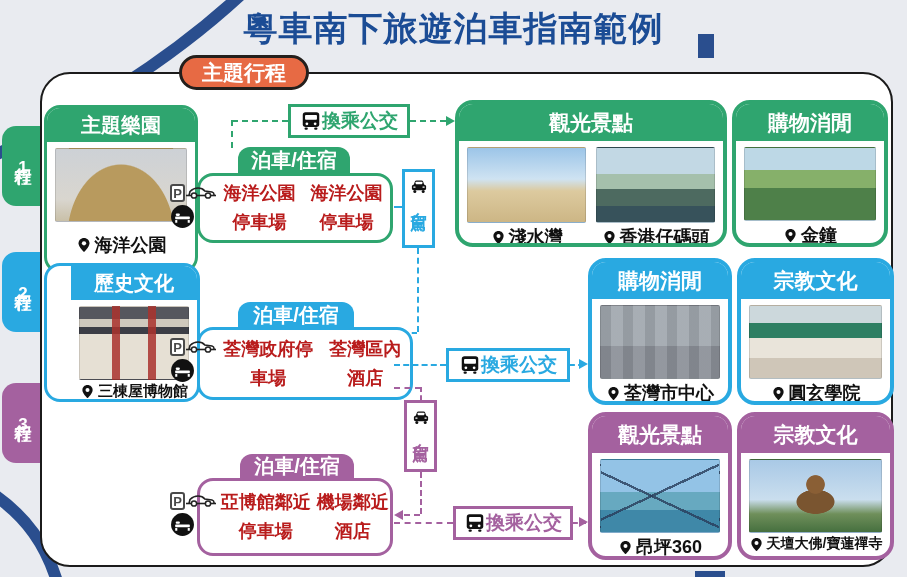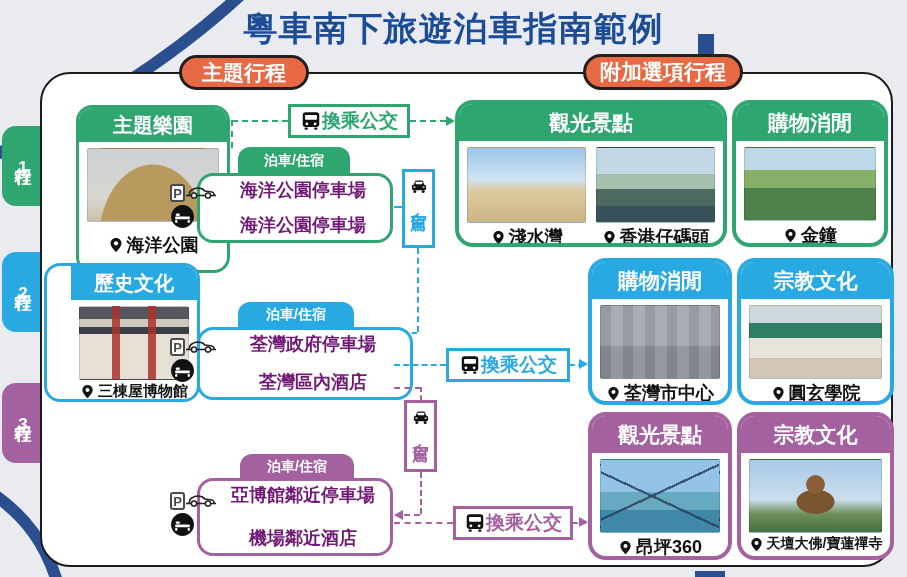--- a/index.html
+++ b/index.html
@@ -48,40 +48,40 @@
   .card-photo{flex:0 0 auto;margin:6px 8px 0 8px;height:72px;border-radius:2px;border:1px solid rgba(0,0,0,.12);}
   .card-label{flex:1;display:flex;align-items:center;justify-content:center;gap:3px;
               font-weight:700;font-size:18px;color:#111;padding:2px 2px 4px 2px;}
   .lbl-sm{font-size:15px;}
   .lbl-xs{font-size:14px;}
   .two-col{display:flex;flex-direction:row;gap:10px;padding:0 8px;flex:1;}
   .col{flex:1;display:flex;flex-direction:column;}
   .col .card-photo{margin:6px 0 0 0;height:74px;}
 
   
-  .tc1{left:44px;top:105px;width:154px;height:168px;margin-left:32px;}
+  .tc1{left:44px;top:105px;width:154px;height:168px;}
   .tc2{left:44px;top:263px;width:156px;height:139px;padding-left:24px;}
   .tc3{left:44px;top:417px;width:156px;height:140px;}
   
   .oc-big{left:455px;top:100px;width:272px;height:147px;}
   .oc-12{left:732px;top:100px;width:156px;height:147px;}
   .oc-21{left:588px;top:258px;width:144px;height:147px;}
   .oc-22{left:737px;top:258px;width:157px;height:147px;}
   .oc-31{left:588px;top:412px;width:144px;height:148px;}
   .oc-32{left:737px;top:412px;width:157px;height:148px;}
 
   
   .ptab{position:absolute;z-index:4;border-radius:12px 12px 0 0;color:#fff;font-weight:700;
-        font-size:14px;display:flex;align-items:center;justify-content:center;}
+        font-size:20px;display:flex;align-items:center;justify-content:center;}
   .ptab1{left:238px;top:147px;width:112px;height:27px;background:#2FA56F;}
   .ptab2{left:238px;top:302px;width:116px;height:26px;background:#29A9E1;}
   .ptab3{left:240px;top:454px;width:114px;height:25px;background:#A4619F;}
   .pbox{position:absolute;z-index:3;background:#fff;border:3px solid;border-radius:16px;box-sizing:border-box;
-        display:flex;flex-direction:column;align-items:center;justify-content:space-between;
-        font-weight:700;font-size:18px;color:#701a75;line-height:29px;text-align:center;padding-left:16px;}
+        display:flex;flex-direction:row;align-items:center;justify-content:space-between;
+        font-weight:700;font-size:18px;color:#b91c1c;line-height:29px;text-align:center;padding-left:16px;}
   .pbox1{left:197px;top:173px;width:196px;height:70px;border-color:#2FA56F;}
   .pbox2{left:197px;top:327px;width:216px;height:73px;border-color:#29A9E1;}
   .pbox3{left:197px;top:478px;width:196px;height:78px;border-color:#A4619F;}
   .picons{position:absolute;z-index:5;display:flex;flex-direction:column;gap:2px;}
   .pi1{left:170px;top:181px;}
   .pi2{left:170px;top:335px;}
   .pi3{left:170px;top:489px;}
   .picar{display:flex;align-items:flex-end;}
   .p-badge{width:15px;height:18px;border:2px solid #4a4a4a;border-radius:3px;background:#fff;
            color:#4a4a4a;font-weight:800;font-size:13px;display:flex;align-items:center;justify-content:center;box-sizing:border-box;}
@@ -170,23 +170,20 @@
     </div>
   <div class="side-tab tab3">
       <span class="vtext">行程3</span>
     </div>
 
   <div class="panel"></div>
 
   <div class="title">粵車南下旅遊泊車指南範例</div>
   <div class="pill pill-left">
       <span>主題行程</span>
-    </div>
-  <div class="pill pill-right">
-      <span>附加選項行程</span>
     </div>
 
   <div class="card theme-card c-green tc1">
     <div class="card-header h-green">主題樂園</div>
     <div class="card-photo ph-ocean"></div>
     <div class="card-label">
       <svg width="16" height="16" viewBox="0 0 24 24">
           <path d="M12 1.5C7.3 1.5 3.8 5 3.8 9.5 3.8 15.5 12 22.5 12 22.5s8.2-7 8.2-13C20.2 5 16.7 1.5 12 1.5Z" fill="#111"></path>
           <circle cx="12" cy="9.5" r="3.2" fill="#fff"></circle>
         </svg>

